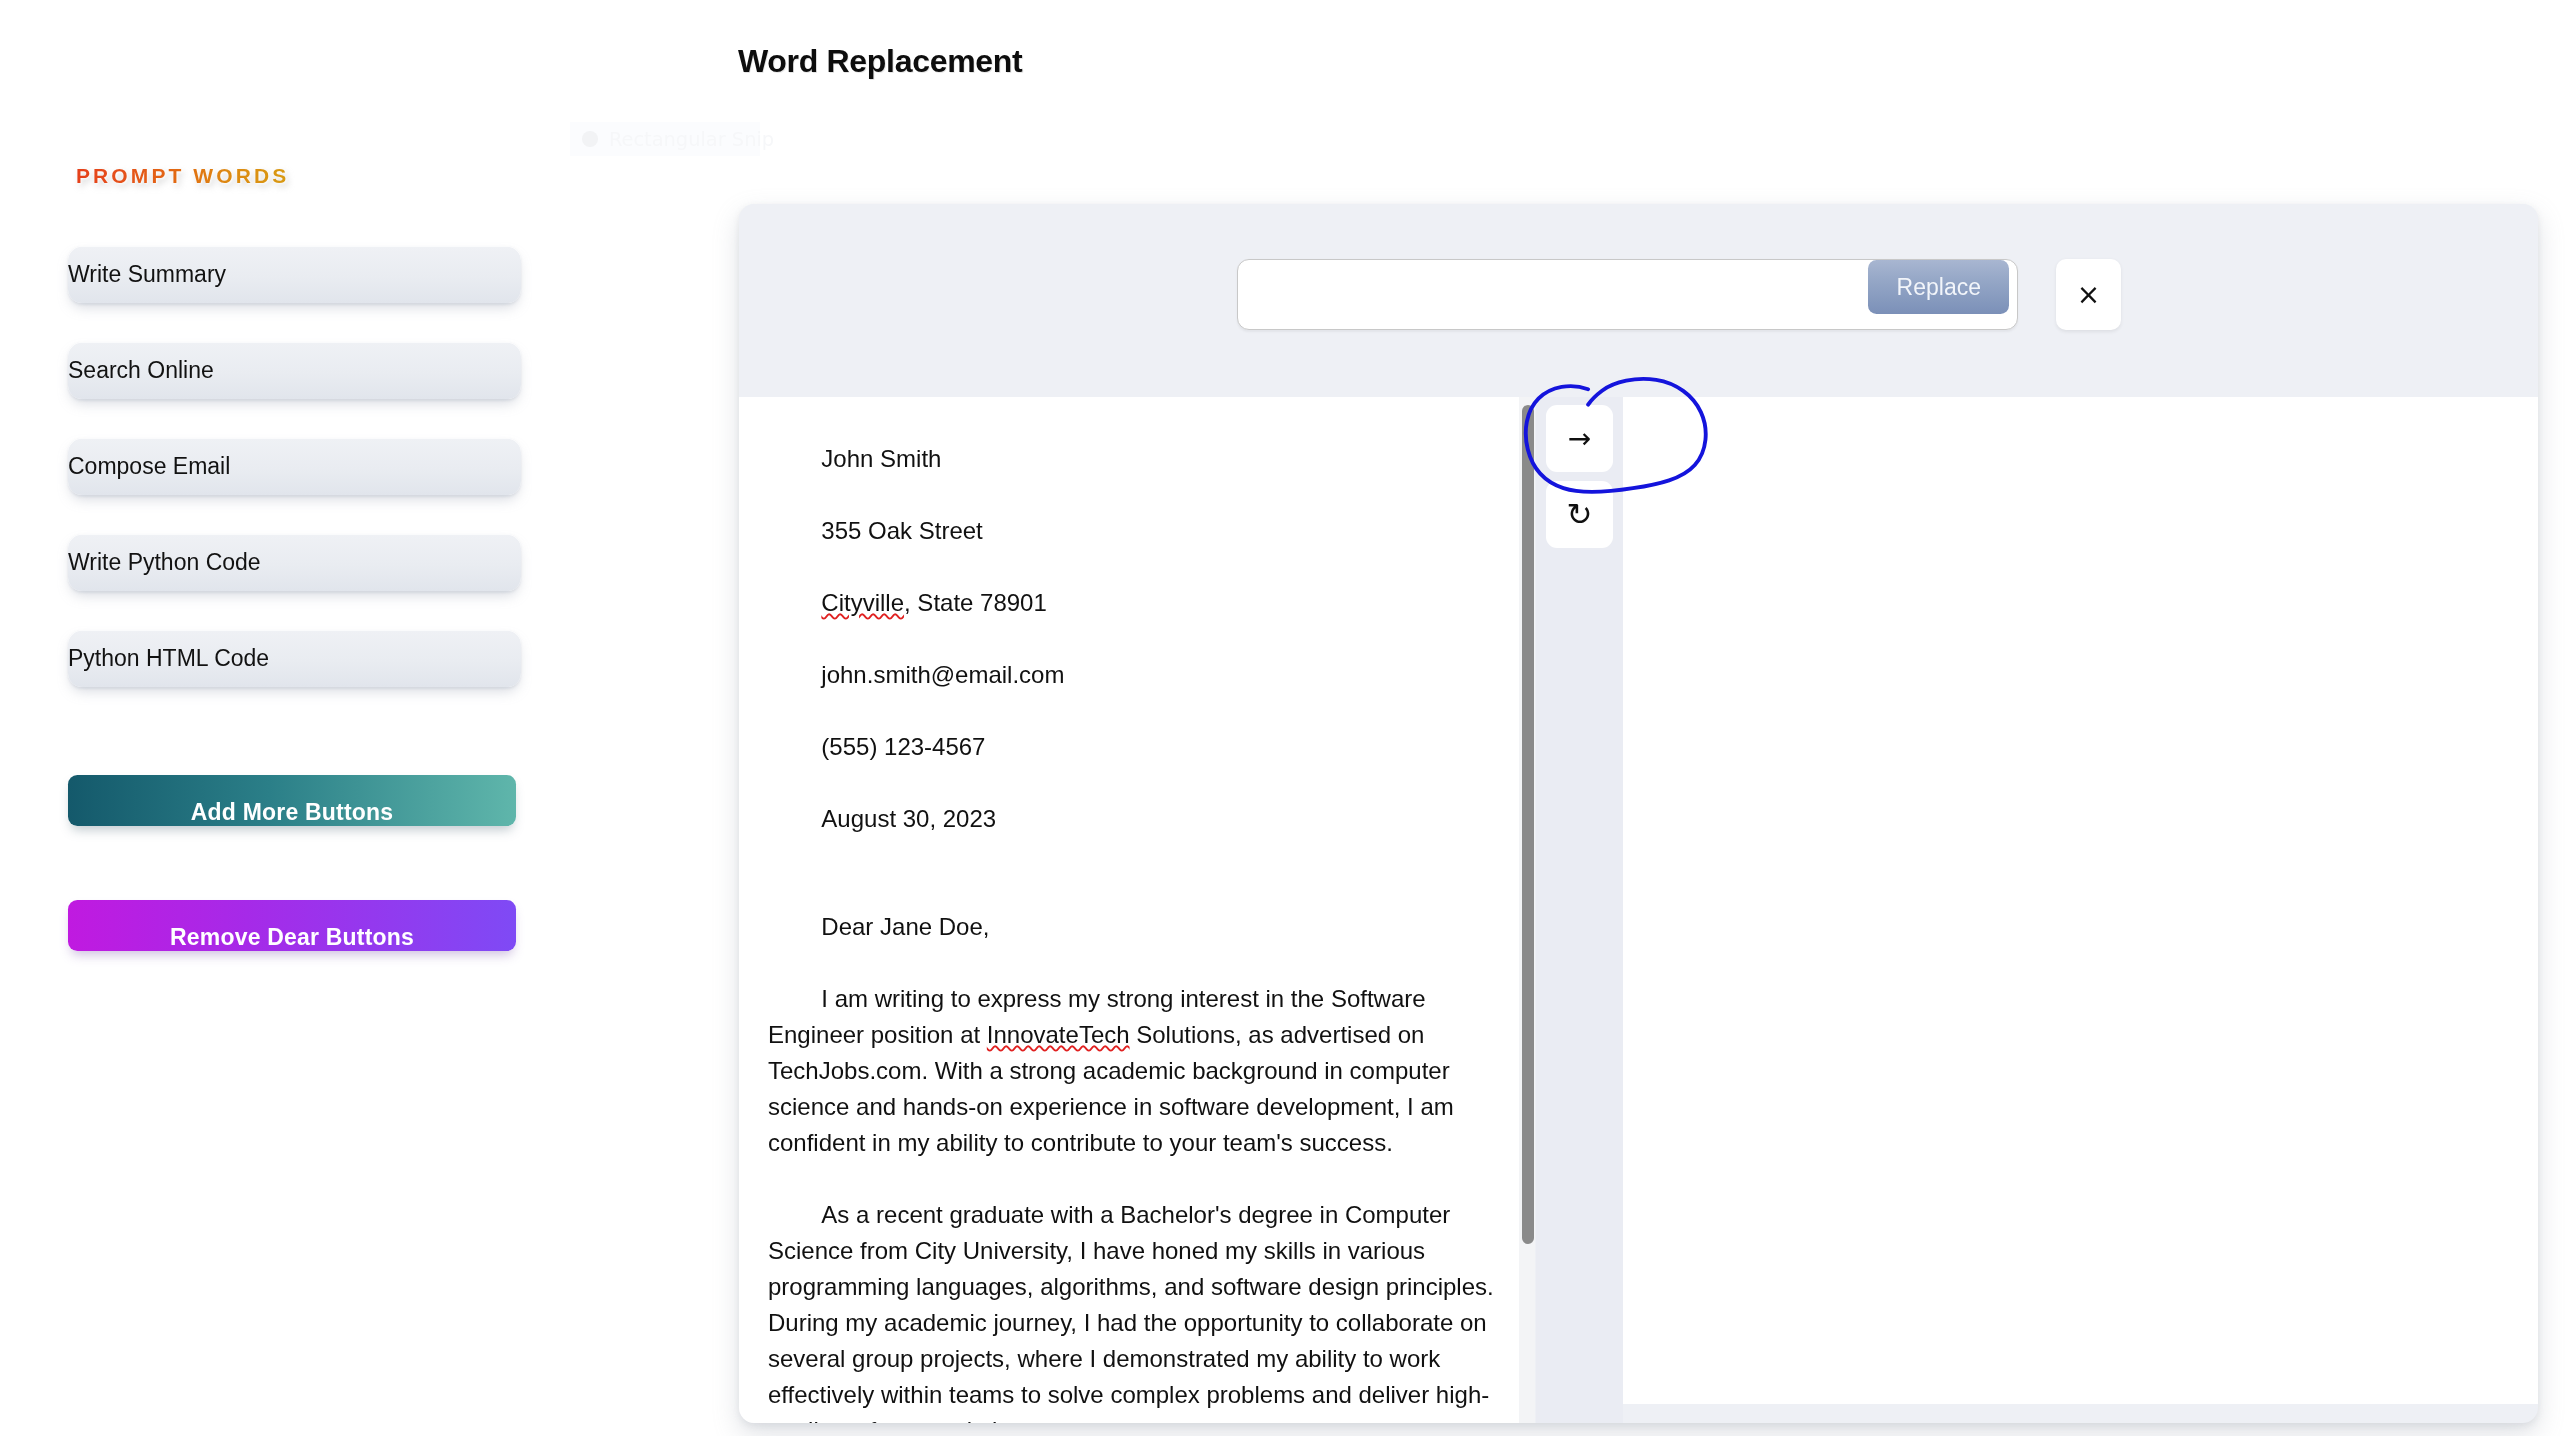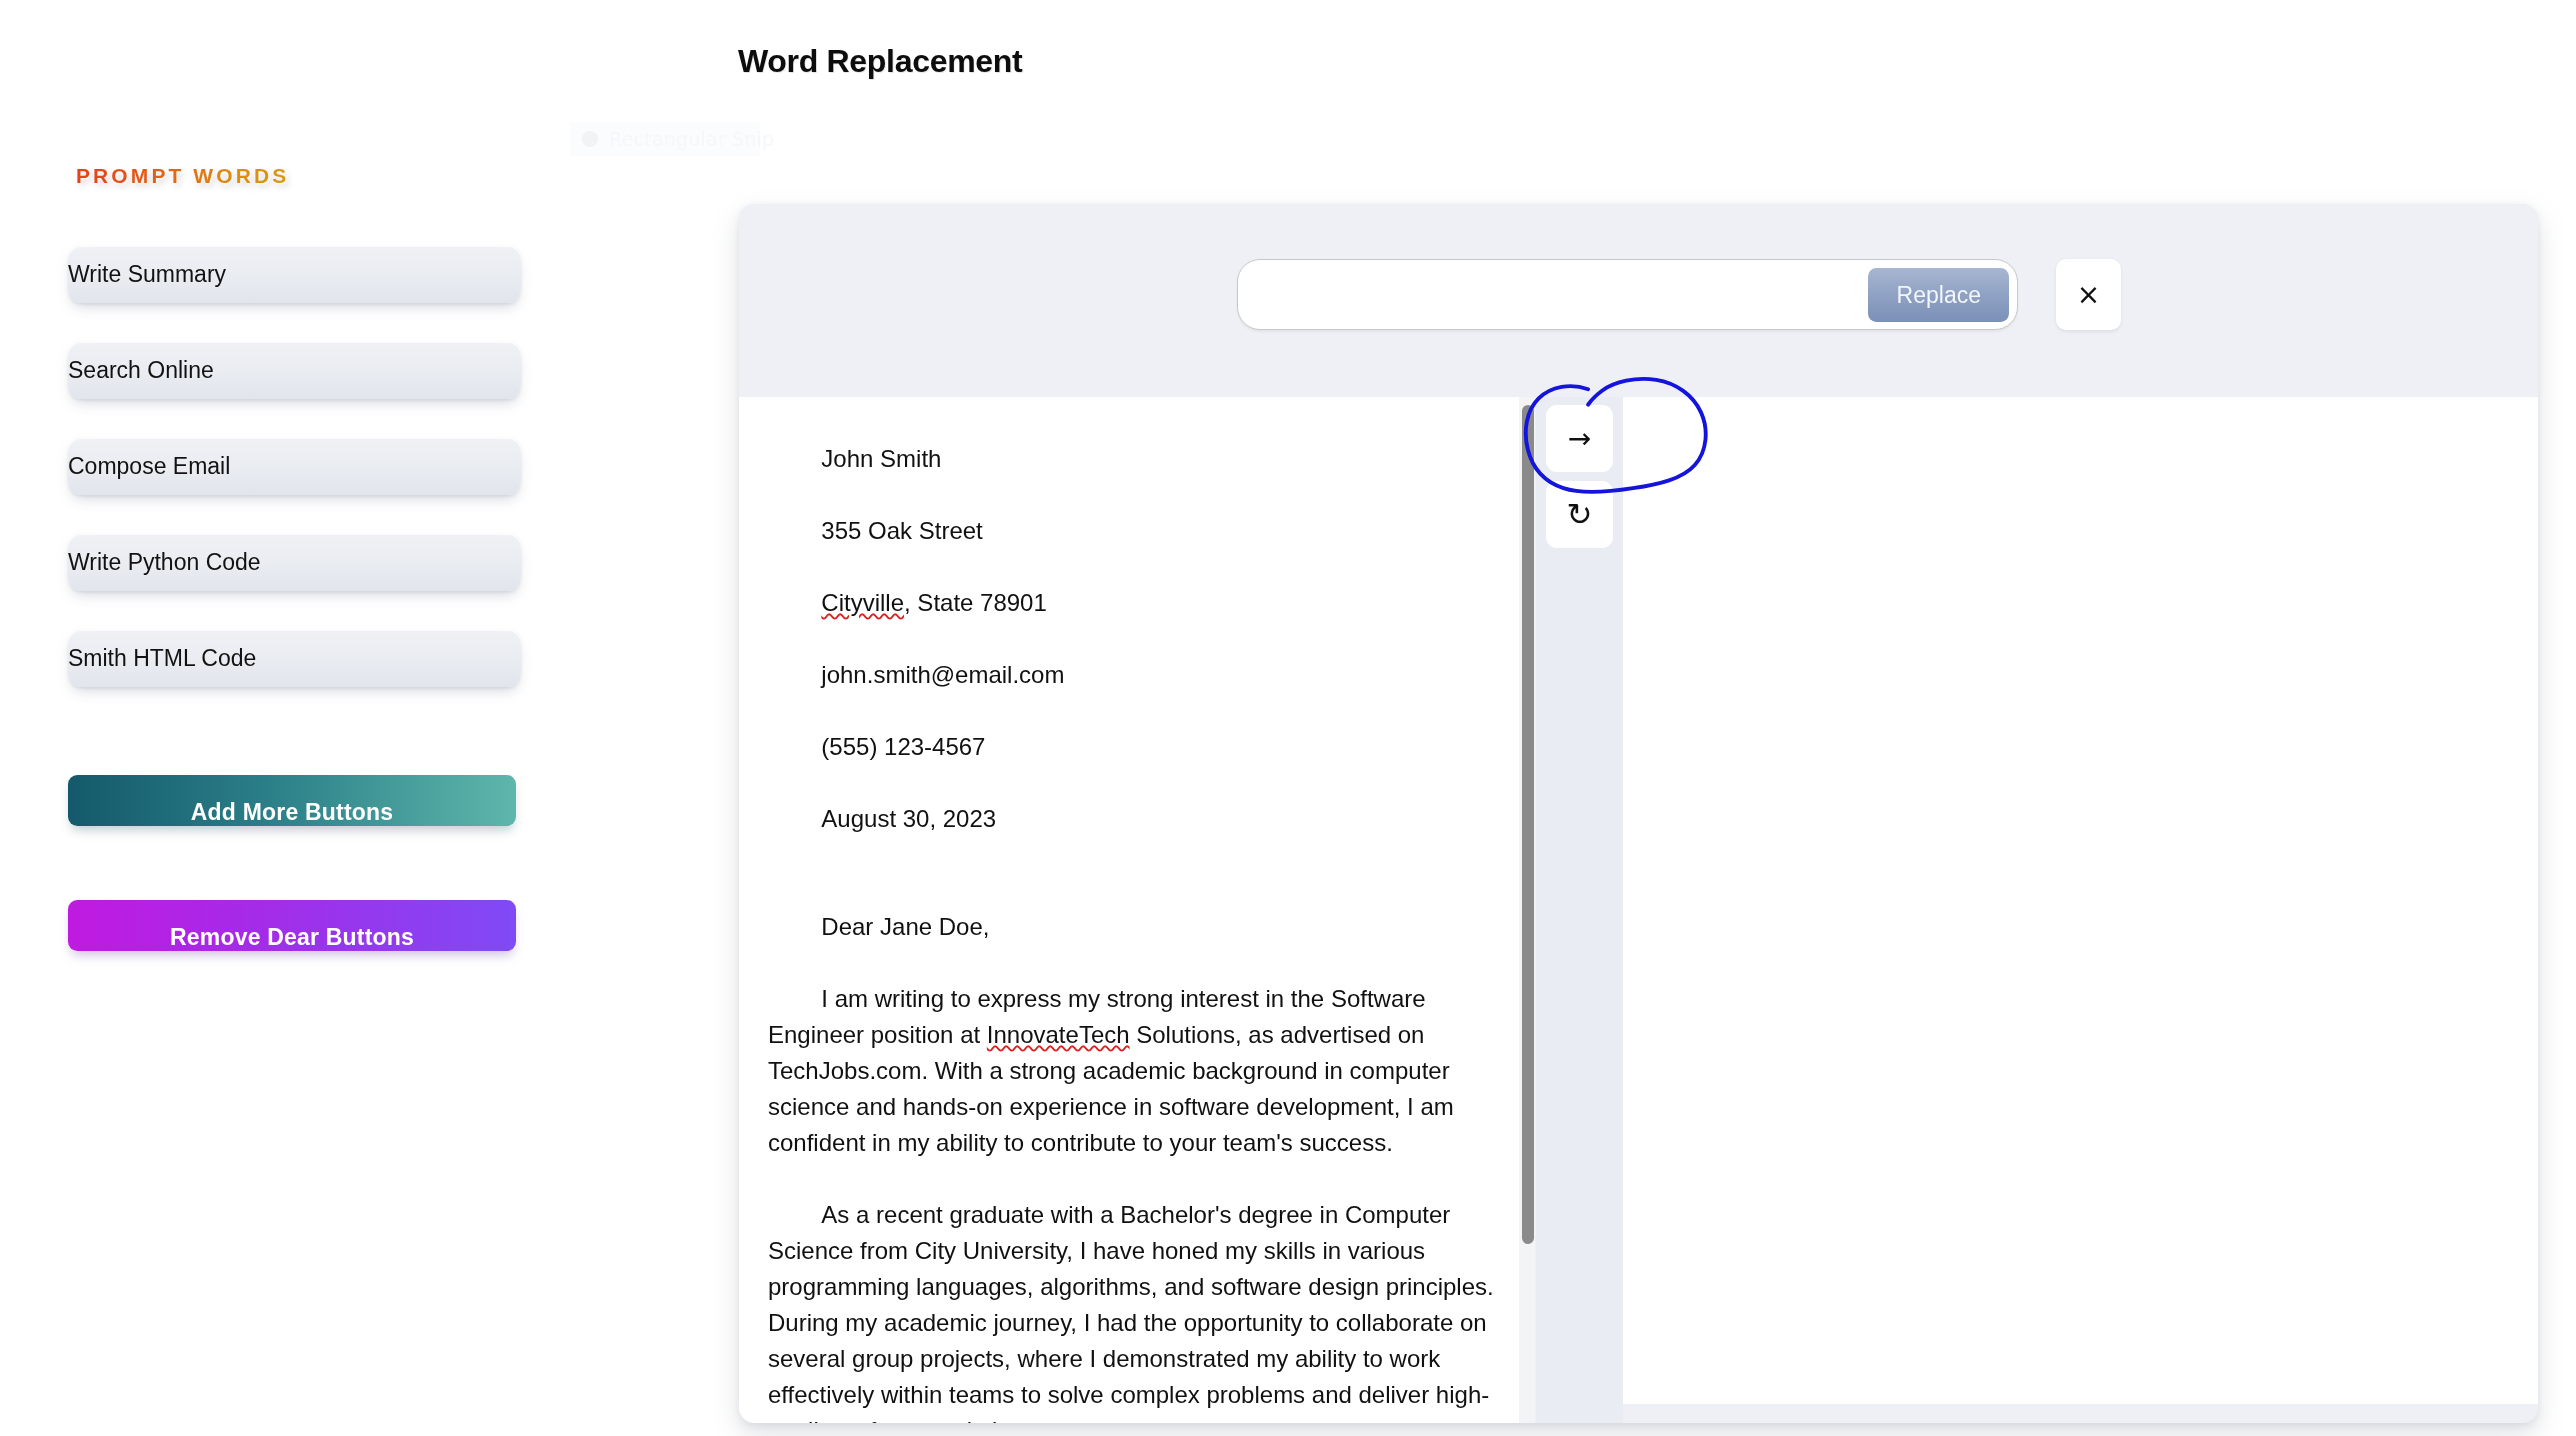--- a/index.html
+++ b/index.html
@@ -158,24 +158,23 @@
     background: #eef0f5;
   }
   #replace-field-wrap {
     position: absolute;
     left: 498px;
     top: 55px;
     width: 781px;
     height: 71px;
     background: #ffffff;
     border: 1.5px solid #c8c8c8;
-    border-radius: 23px;
+    border-radius: 12px;
     box-sizing: border-box;
     display: flex;
-    align-items: center;
     justify-content: flex-end;
     padding-right: 7.7px;
     box-shadow: 0 1.5px 2.3px rgba(0,0,0,0.05);
     padding-left: 11px;
   }
   #replace-input {
     position: absolute;
     left: 0; top: 0;
     width: 635px;
     height: 68px;
@@ -331,21 +330,21 @@
 
 <div id="sidebar">
 
   <div id="sidebar-heading">PROMPT WORDS</div>
 
   <div id="prompt-list">
     <button class="prompt-btn">Write Summary</button>
     <button class="prompt-btn">Search Online</button>
     <button class="prompt-btn">Compose Email</button>
     <button class="prompt-btn">Write Python Code</button>
-    <button class="prompt-btn">Smith HTML Code</button>
+    <button class="prompt-btn">Python HTML Code</button>
   </div>
 
   <div id="action-group">
     <button id="add-more-buttons" class="action-btn">Add More Buttons</button>
     <button id="remove-added-buttons" class="action-btn">Remove Dear Buttons</button>
   </div>
 
 </div>
 
 <div id="main-panel">

